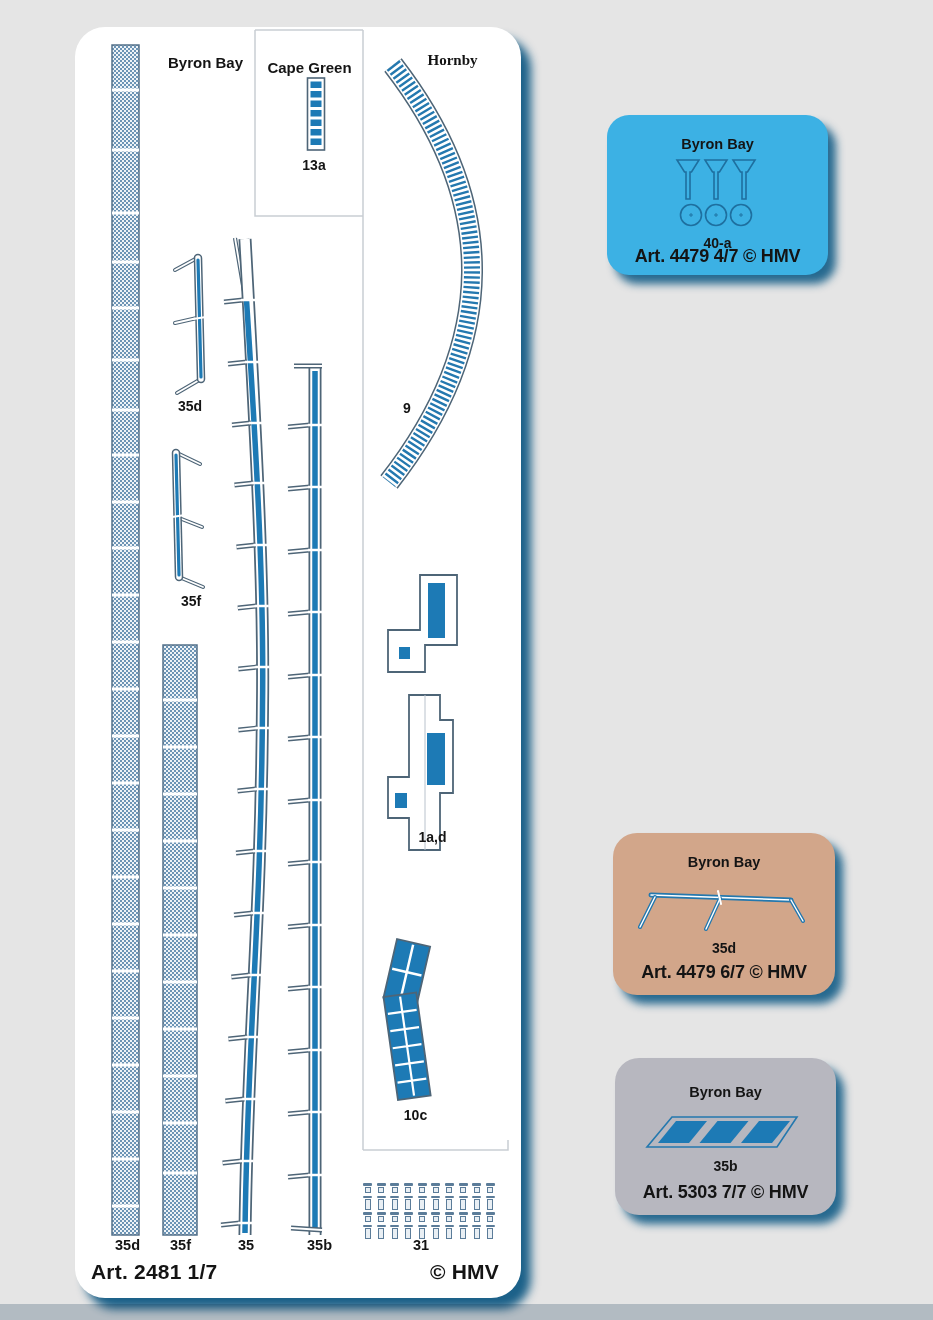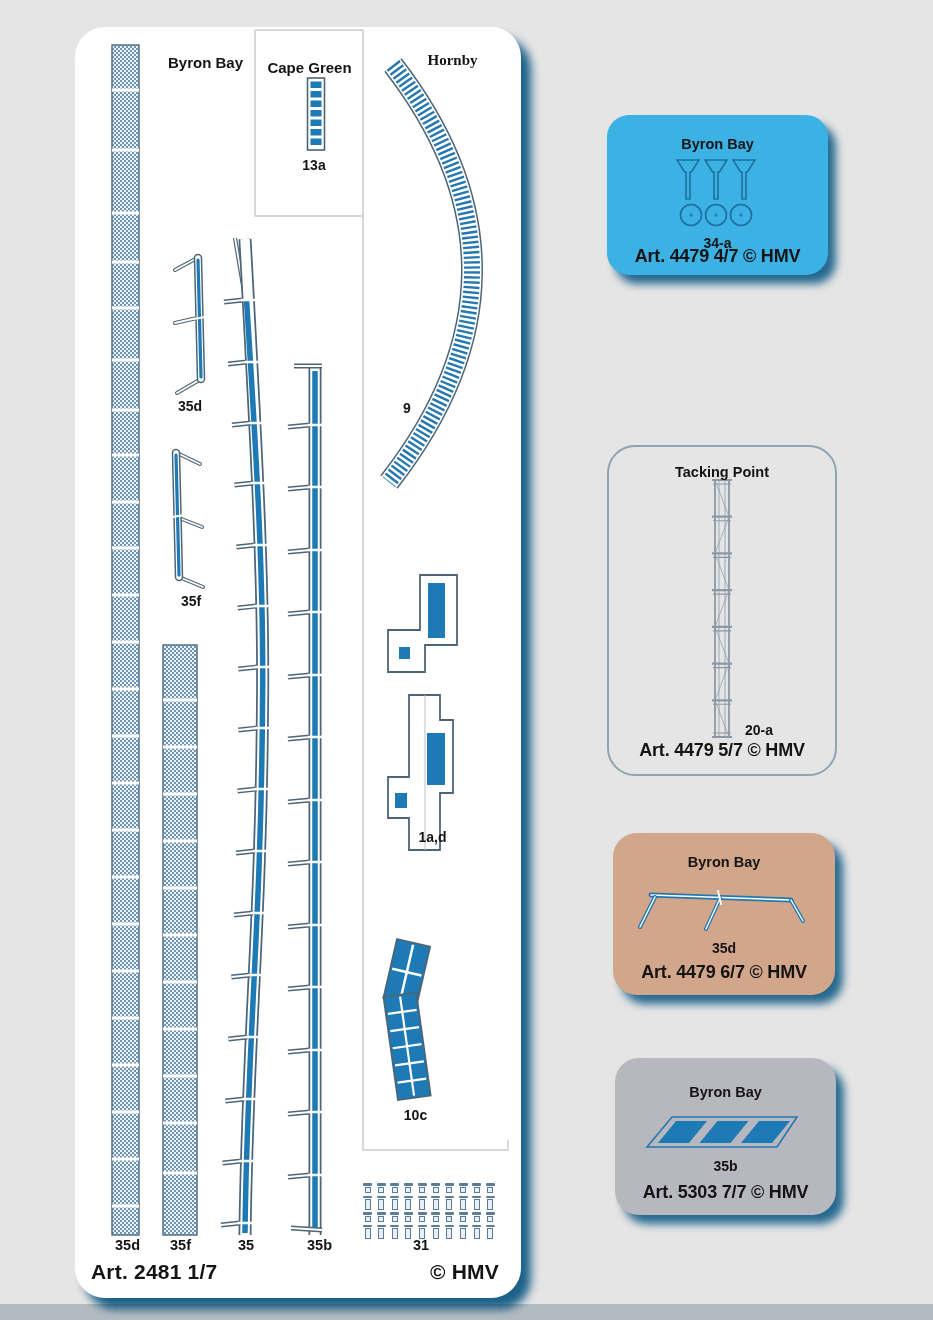--- a/index.html
+++ b/index.html
@@ -226,38 +226,24 @@
         <polygon points="126,45 148,45 140.5,57 139,57 139,84 135,84 135,57 133.5,57"></polygon>
       </g>
       <g>
         <circle cx="84" cy="100" r="10.5"></circle>
           <circle cx="109" cy="100" r="10.5"></circle>
           <circle cx="134" cy="100" r="10.5"></circle>
         <path stroke-width="0.9" d="M82,100h4 M84,98v4 M107,100h4 M109,98v4 M132,100h4 M134,98v4"></path>
       </g>
     </svg>
     <div class="card-title" style="top:21px;">Byron Bay</div>
-    <div class="card-part ctr" style="top:120px;width:100%;">34-a</div>
+    <div class="card-part ctr" style="top:120px;width:100%;">40-a</div>
     <div class="card-footer" style="bottom:8px;">Art. 4479 4/7 © HMV</div>
   </section>
 
-  <section class="card card-2">
-    <svg width="226" height="327" viewBox="0 0 226 327" fill="none" stroke="#8b99a6">
-      <g>
-        <path stroke-width="1.8" d="M106,33 V290 M120,33 V290"></path>
-        <path stroke-width="0.8" d="M110,33 V290 M116,33 V290"></path>
-        <path stroke-width="2.2" d="M103,33 H123 M103,69.7 H123 M103,106.4 H123 M103,143.1 H123 M103,179.9 H123 M103,216.6 H123 M103,253.3 H123 M103,290 H123"></path>
-        <path stroke-width="1.1" d="M104,37 H122 M104,73.7 H122 M104,110.4 H122 M104,147.1 H122 M104,183.9 H122 M104,220.6 H122 M104,257.3 H122 M104,286 H122"></path>
-        <path stroke-width="0.7" d="M106,33 L120,69.7 M120,69.7 L106,106.4 M106,106.4 L120,143.1 M120,143.1 L106,179.9 M106,179.9 L120,216.6 M120,216.6 L106,253.3 M106,253.3 L120,290"></path>
-      </g>
-    </svg>
-    <div class="card-title" style="top:17px;">Tacking Point</div>
-    <div class="card-part" style="left:136px;top:275px;width:40px;">20-a</div>
-    <div class="card-footer" style="bottom:13px;">Art. 4479 5/7 © HMV</div>
-  </section>
 
   <section class="card card-3" style="background: rgb(210, 166, 138);">
     <svg width="222" height="162" viewBox="0 0 222 162" fill="none" stroke-linecap="round">
       <g>
         <path d="M38,62 L178,67" stroke="#2478ae" stroke-width="5"></path>
         <path d="M38,62 L178,67" stroke="#ffffff" stroke-width="1.6"></path>
         <path d="M42,64 L27,94 M107,65.5 L93,96 M178,67 L190,88" stroke="#2478ae" stroke-width="4"></path>
         <path d="M42,64 L27,94 M107,65.5 L93,96 M178,67 L190,88" stroke="#ffffff" stroke-width="1.4"></path>
         <path d="M105,58 L108,71" stroke="#ffffff" stroke-width="2"></path>
       </g>

